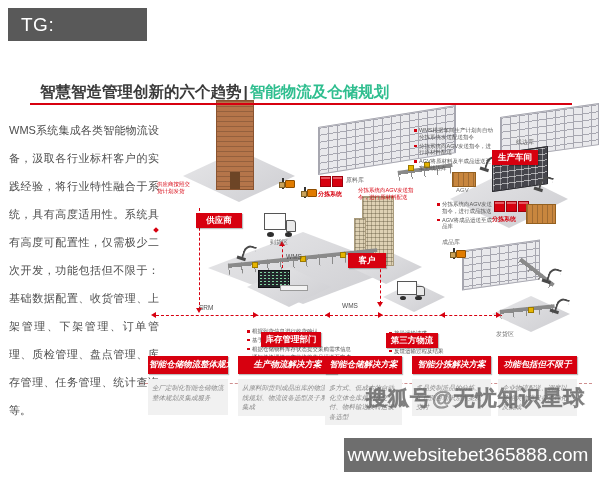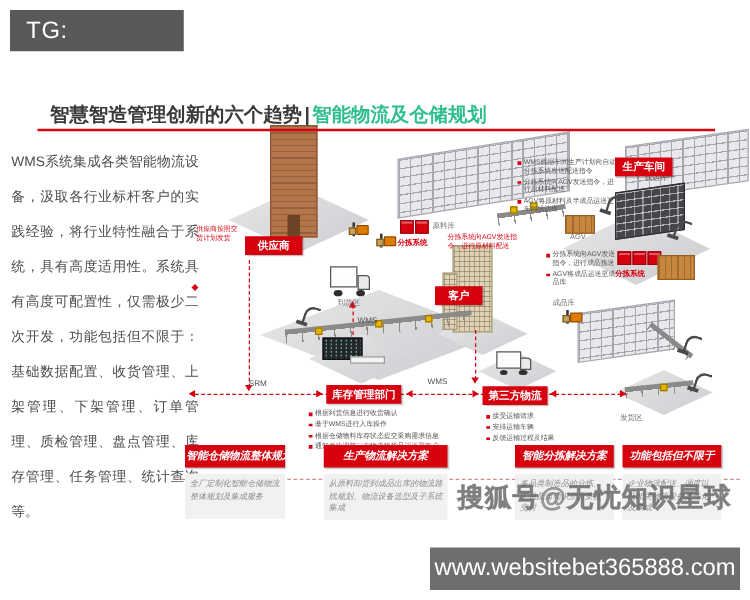--- a/index.html
+++ b/index.html
@@ -63,21 +63,21 @@
   .truck .tw1,.truck .tw2{position:absolute;bottom:0;width:22%;height:22%;background:#2e2e2e;border-radius:50%;}
   .truck .tw1{left:10%;} .truck .tw2{right:12%;}
 
   .fork{z-index:3;}
   .fork .fbody{position:absolute;left:4px;bottom:2px;width:8px;height:6px;background:#e07b00;border:1px solid #8d4d00;border-radius:1px;}
   .fork .fmast{position:absolute;left:1px;bottom:1px;width:2px;height:11px;background:#333;}
   .fork .fload{position:absolute;left:-2px;bottom:2px;width:4px;height:4px;background:#caa25a;border:.5px solid #7d6228;}
 
   
   .redbox{background:#D7000F;color:#fff;font-weight:bold;font-size:8.5px;display:flex;
-          align-items:center;justify-content:center;z-index:6;box-shadow:1px 1px 1px rgba(0,0,0,.25);white-space:nowrap;}
+          align-items:center;justify-content:center;z-index:6;box-shadow:1px 1px 1px rgba(0,0,0,.25);white-space:nowrap;margin-top:24px;}
   .glabel{font-size:6px;color:#6f6f6f;z-index:5;white-space:nowrap;}
   .rlabel{font-size:6px;color:#D7000F;z-index:5;white-space:nowrap;font-weight:bold;}
   .slabel{font-size:6.5px;color:#4f4f4f;z-index:5;white-space:nowrap;font-weight:bold;}
   .note{font-size:5.5px;color:#D7000F;line-height:7px;z-index:5;}
 
   .blist{font-size:5.5px;color:#555;line-height:6.8px;z-index:5;}
   .blist div{position:relative;padding-left:5px;margin-bottom:2px;}
   .blist div:before{content:"";position:absolute;left:0;top:2px;width:2.6px;height:2.6px;background:#D7000F;}
 
   .dashv{border-left:1px dashed #D7000F;width:0;z-index:2;}
@@ -245,23 +245,27 @@
     <div>安排运输车辆</div>
     <div>反馈运输过程及结果</div>
   </div>
 
   <div class="abs sol-line"></div>
 
   <div class="abs sol" style="left:148px;top:356px;width:80px;">
     <div class="sol-title">智能仓储物流整体规划</div>
     <div class="sol-desc">全厂定制化智能仓储物流整体规划及集成服务</div>
   </div>
-  <div class="abs sol" style="left:238px;top:356px;width:99px;margin-left:21px;">
+  <div class="abs sol" style="left:238px;top:356px;width:99px;">
     <div class="sol-title">生产物流解决方案</div>
     <div class="sol-desc">从原料卸货到成品出库的物流路线规划、物流设备选型及子系统集成</div>
+  </div>
+  <div class="abs sol" style="left:325px;top:356px;width:77px;">
+    <div class="sol-title">智能仓储解决方案</div>
+    <div class="sol-desc">多方式、低成本的自动化立体仓库规划及交付、物料输送及转运设备选型</div>
   </div>
   <div class="abs sol" style="left:412px;top:356px;width:79px;">
     <div class="sol-title">智能分拣解决方案</div>
     <div class="sol-desc">多品类制造品的分拣、汇总及自动识别方案及交付</div>
   </div>
   <div class="abs sol" style="left:498px;top:356px;width:79px;">
     <div class="sol-title">功能包括但不限于</div>
     <div class="sol-desc">企业物流配送、调度以及相关物流设备柔性化及集成</div>
   </div>
 

